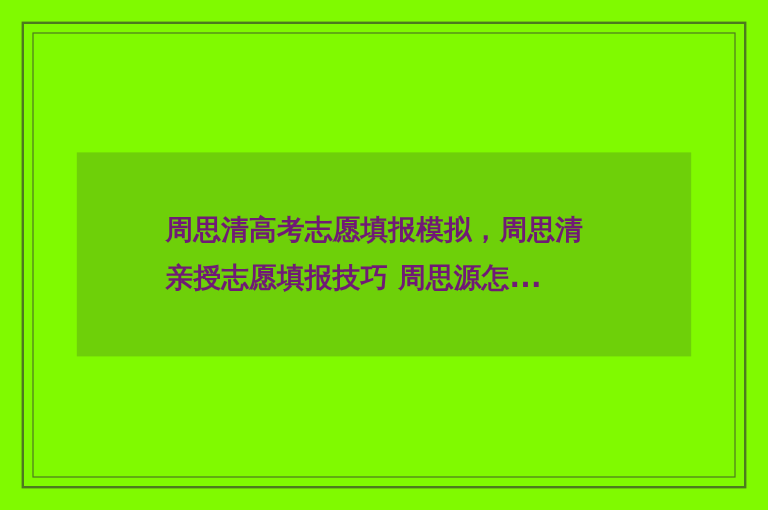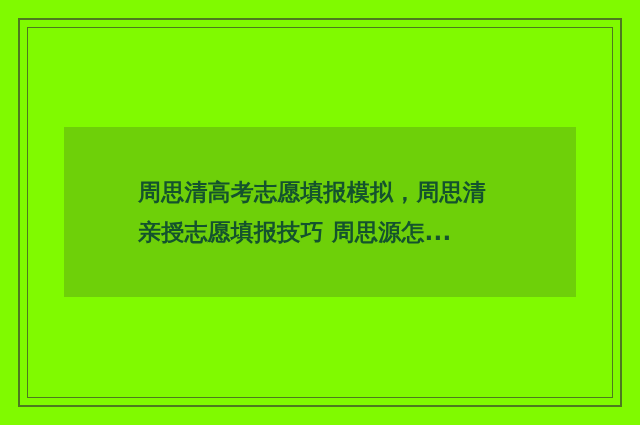--- a/index.html
+++ b/index.html
@@ -58,21 +58,21 @@
     display: flex;
     flex-direction: column;
     align-items: flex-start;
     justify-content: center;
     box-sizing: border-box;
     padding: 0 0 0 74px;
   }
 
   #caption-title {
     margin: 0;
-    color: #14532d;
+    color: #701a75;
     font-size: 23px;
     font-weight: bold;
     line-height: 40px;
     letter-spacing: 0.2px;
     white-space: pre-line;
     text-align: left;
     font-family: "DejaVu Sans", "Liberation Sans", sans-serif;
   }
 </style>
 </head>

